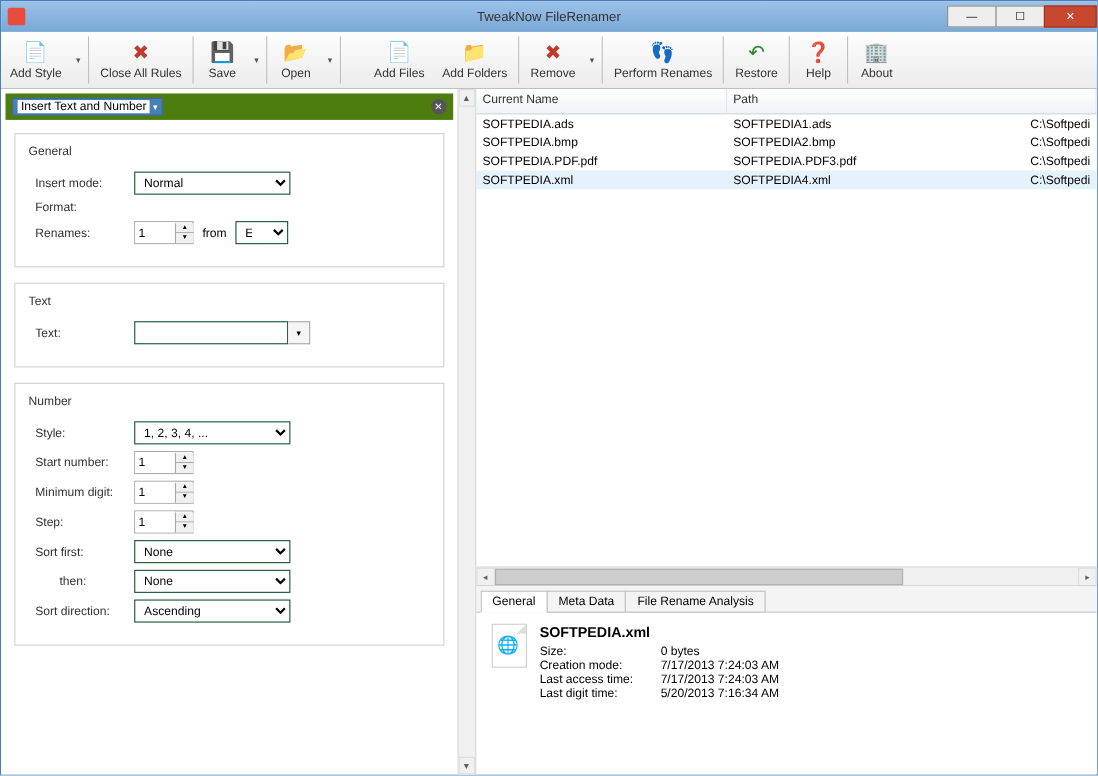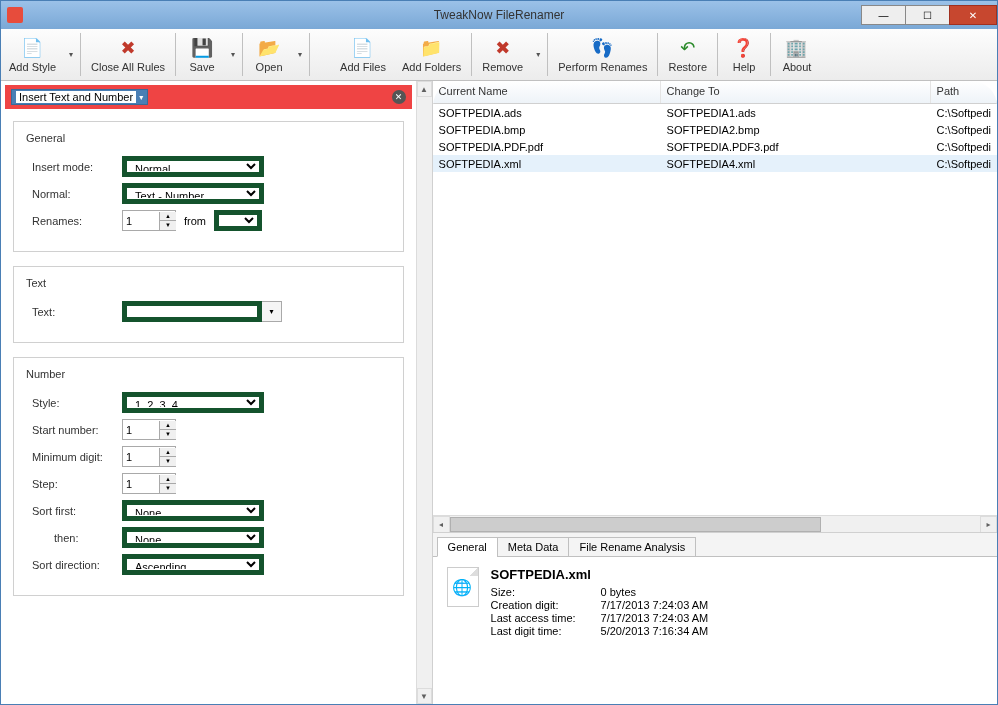--- a/index.html
+++ b/index.html
@@ -13,49 +13,49 @@
 .tb-btn.close { background: #c7472f; color: #fff; width: 48px; border-color:#a03020;}
 .toolbar { height: 52px; background: linear-gradient(#fdfdfd, #ececec); border-bottom: 1px solid #c0c0c0; display: flex; }
 .tb-group { display: flex; align-items: stretch; }
 .tb-item { display: flex; flex-direction: column; align-items: center; justify-content: center; padding: 2px 8px; cursor: pointer; min-width: 48px; }
 .tb-icon { width: 22px; height: 22px; display: flex; align-items: center; justify-content: center; font-size: 18px; }
 .tb-label { margin-top: 2px; color: #333; }
 .tb-arrow { width: 14px; display: flex; align-items: center; justify-content: center; cursor: pointer; color: #555; font-size: 8px; }
 .tb-sep { width: 1px; background: #c0c0c0; margin: 4px 2px; }
 .main { flex: 1; display: flex; overflow: hidden; background:#fff;}
 .left-pane { width: 439px; border-right: 1px solid #d0d0d0; display: flex; flex-direction: column; background:#fff; position:relative;}
-.rule-header { background: #ef4444; color: #fff; height: 24px; display: flex; align-items: center; padding: 0 6px; margin:4px;}
+.rule-header { background: #4d7c0f; color: #fff; height: 24px; display: flex; align-items: center; padding: 0 6px; margin:4px;}
 .rule-header .chip { background: #4a7fb5; padding: 1px 4px; display: flex; align-items: center; gap:3px; border:1px solid #3a6a99;}
 .rule-header .chip span:first-child { background: #fff; color: #000; padding: 0 3px; }
 .rule-header .chip .dd { color:#fff; font-size:8px;}
 .rule-close { margin-left: auto; width: 14px; height: 14px; border-radius: 50%; background: #555; color: #fff; display: flex; align-items: center; justify-content: center; font-size: 9px; cursor: pointer; }
 .rule-body { flex: 1; overflow-y: auto; padding: 8px 12px; }
 .fieldset { border: 1px solid #d0d0d0; margin-bottom: 14px; padding: 10px 12px 14px; }
 .fieldset-title { background: #fff; padding: 0 4px; margin-left: -4px; margin-top: -18px; display: inline-block; color: #333; margin-bottom: 6px; }
 .row { display: flex; align-items: center; margin: 6px 0; }
 .row-label { width: 96px; color: #333; padding-left: 6px;}
 .row-label.indent { padding-left: 28px; }
-select, input[type=text] { border: 5px solid #14532d; background: #fff; height: 21px; padding: 1px 4px; font-size: 11px; }
+select, input[type=text] { border: 1px solid #14532d; background: #fff; height: 21px; padding: 1px 4px; font-size: 11px; }
 select { padding-right: 16px; }
 .sel-140 { width: 142px; }
 .sel-70 { width: 48px; text-align: right; }
 .spin { display: flex; align-items: center; border: 1px solid #a9a9a9; width: 54px; height: 21px; }
 .spin input { border: none; width: 36px; height: 19px; padding: 0 3px; outline: none; }
 .spin-btns { display: flex; flex-direction: column; border-left: 1px solid #a9a9a9; }
 .spin-btns div { width: 16px; height: 9px; font-size: 6px; display: flex; align-items: center; justify-content: center; cursor: pointer; background:#f0f0f0; }
 .spin-btns div:first-child { border-bottom: 1px solid #a9a9a9; }
 .txt-combo { display: flex; }
 .txt-combo input { width: 140px; }
 .txt-combo .dd { width: 20px; border: 1px solid #a9a9a9; border-left: none; display: flex; align-items: center; justify-content: center; font-size: 8px; cursor: pointer; background:#f5f5f5;}
 .from-lbl { margin: 0 8px; }
 .left-scroll { width: 16px; background: #f0f0f0; border-left: 1px solid #dcdcdc; position: relative; }
 .scroll-arrow { height: 16px; display: flex; align-items: center; justify-content: center; font-size: 8px; color: #606060; background:#f0f0f0; border:1px solid #dcdcdc; cursor:pointer;}
 .scroll-arrow.bottom { position: absolute; bottom: 0; width: 100%; }
 .right-pane { flex: 1; display: flex; flex-direction: column; }
-.file-list { flex: 1; overflow: auto; border-radius: 25px; }
+.file-list { flex: 1; overflow: auto; }
 .fl-header { display: flex; background: linear-gradient(#fff,#eef3f8); border-bottom: 1px solid #d0d0d0; height: 23px; }
 .fl-col { padding: 4px 6px; border-right: 1px solid #e4e4e4; color: #333; }
 .fl-body { }
 .fl-row { display: flex; height: 17px; align-items: center; }
 .fl-row.sel { background: #e5f1fb; }
 .fl-cell { padding: 1px 6px; overflow: hidden; white-space: nowrap; }
 .hscroll { height: 17px; background: #f0f0f0; border-top:1px solid #dcdcdc; display:flex; align-items:center;}
 .hscroll .harrow { width:17px; height:17px; border:1px solid #dcdcdc; display:flex; align-items:center; justify-content:center; font-size:8px; color:#606060; cursor:pointer;}
 .hscroll .htrack { flex:1; height:17px; position:relative; }
 .hscroll .hthumb { position:absolute; left:0; width:70%; height:15px; top:1px; background:#cdcdcd; border:1px solid #b0b0b0;}
@@ -165,22 +165,21 @@
           <div class="rule-close">✕</div>
         </div>
         <div class="rule-body">
           <div class="fieldset">
             <div class="fieldset-title">General</div>
             <div class="row">
               <div class="row-label">Insert mode:</div>
               <select class="sel-140"><option>Normal</option></select>
             </div>
             <div class="row">
-              <div class="row-label">Normal:</div>
-              <select class="sel-140"><option>Text - Number</option></select>
+              <div class="row-label">Format:</div>
             </div>
             <div class="row">
               <div class="row-label">Renames:</div>
               <div class="spin">
                 <input type="text" value="1" style="">
                 <div class="spin-btns">
                     <div>▲</div>
                     <div>▼</div>
                   </div>
               </div>
@@ -254,21 +253,20 @@
       <div class="left-scroll">
         <div class="scroll-arrow">▲</div>
         <div class="scroll-arrow bottom">▼</div>
       </div>
     </div>
 
     <div class="right-pane">
       <div class="file-list">
         <div class="fl-header">
           <div class="fl-col c1">Current Name</div>
-          <div class="fl-col c2">Change To</div>
           <div class="fl-col c3">Path</div>
         </div>
         <div class="fl-body" id="fl-body">
             <div class="fl-row">
               <div class="fl-cell c1">SOFTPEDIA.ads</div>
               <div class="fl-cell c2">SOFTPEDIA1.ads</div>
               <div class="fl-cell c3">C:\Softpedi</div>
             </div>
             <div class="fl-row">
               <div class="fl-cell c1">SOFTPEDIA.bmp</div>
@@ -306,21 +304,21 @@
                 <span class="globe">🌐</span>
               </div>
             <div class="file-details">
               <div class="file-name">SOFTPEDIA.xml</div>
               <div id="meta-rows">
                   <div class="meta-row">
                     <div class="meta-label">Size:</div>
                     <div class="meta-value">0 bytes</div>
                   </div>
                   <div class="meta-row">
-                    <div class="meta-label">Creation digit:</div>
+                    <div class="meta-label">Creation mode:</div>
                     <div class="meta-value">7/17/2013 7:24:03 AM</div>
                   </div>
                   <div class="meta-row">
                     <div class="meta-label">Last access time:</div>
                     <div class="meta-value">7/17/2013 7:24:03 AM</div>
                   </div>
                   <div class="meta-row">
                     <div class="meta-label">Last digit time:</div>
                     <div class="meta-value">5/20/2013 7:16:34 AM</div>
                   </div>

